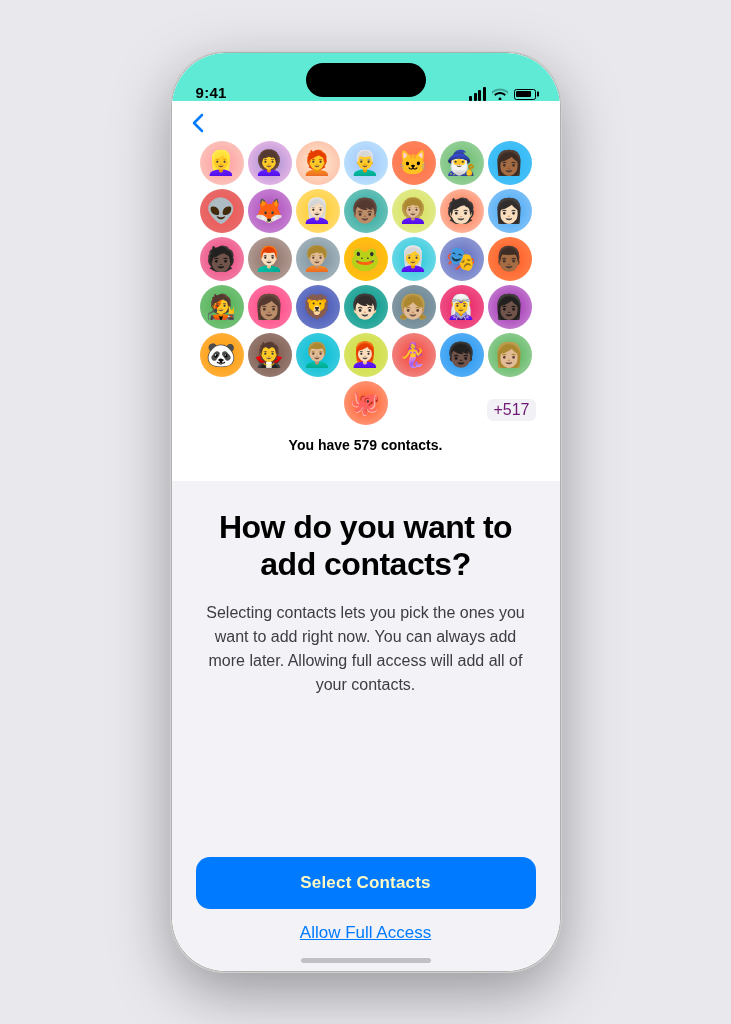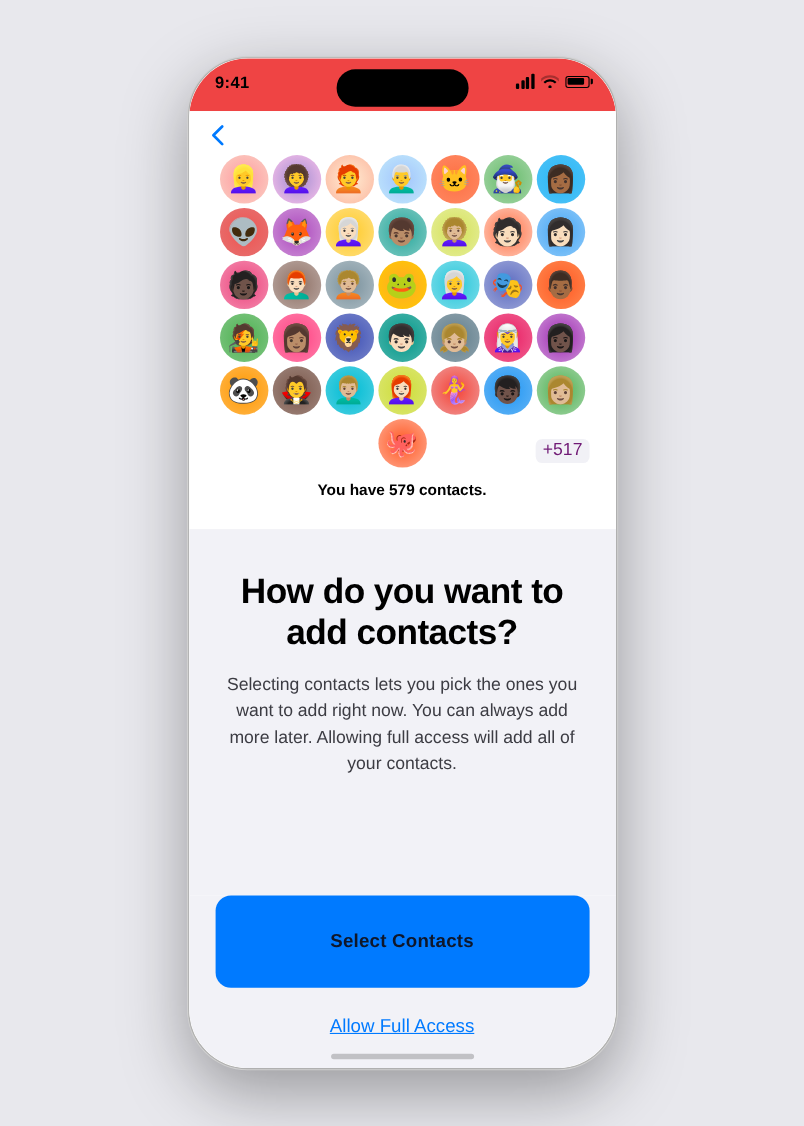--- a/index.html
+++ b/index.html
@@ -56,24 +56,24 @@
       top: 0; left: 0; right: 0; bottom: 0;
       border-radius: 54px;
       overflow: hidden;
       background: white;
     }
 
     
     .status-bar {
       display: flex;
       justify-content: space-between;
-      align-items: flex-start;
+      align-items: flex-end;
       padding: 14px 24px 0;
       height: 48px;
-      background: #ef4444;
+      background: #5eead4;
     }
 
     .status-time {
       font-size: 15px;
       font-weight: 600;
       letter-spacing: 0.3px;
       color: #000;
     }
 
     .status-icons {
@@ -168,21 +168,20 @@
     }
 
     .headline {
       font-size: 32px;
       font-weight: 800;
       text-align: center;
       line-height: 1.15;
       color: #000;
       margin-bottom: 18px;
       letter-spacing: -0.5px;
-      margin-top: 10px;
     }
 
     .body-text {
       font-size: 16px;
       color: #3c3c43;
       text-align: center;
       line-height: 1.5;
       margin-bottom: 0;
     }
 
@@ -190,29 +189,29 @@
       padding: 0 24px 24px;
       background: #f2f2f7;
       display: flex;
       flex-direction: column;
       align-items: center;
       gap: 0;
     }
 
     .select-btn {
       width: 100%;
-      padding: 32px;
+      padding: 16px;
       background: #007AFF;
-      color: #0f172a;
+      color: #fef9c3;
       border: none;
       border-radius: 14px;
       font-size: 17px;
       font-weight: 600;
       cursor: pointer;
-      margin-bottom: 21px;
+      margin-bottom: 10px;
       letter-spacing: 0.2px;
     }
 
     .allow-btn {
       background: none;
       border: none;
       color: #007AFF;
       font-size: 17px;
       font-weight: 500;
       cursor: pointer;

